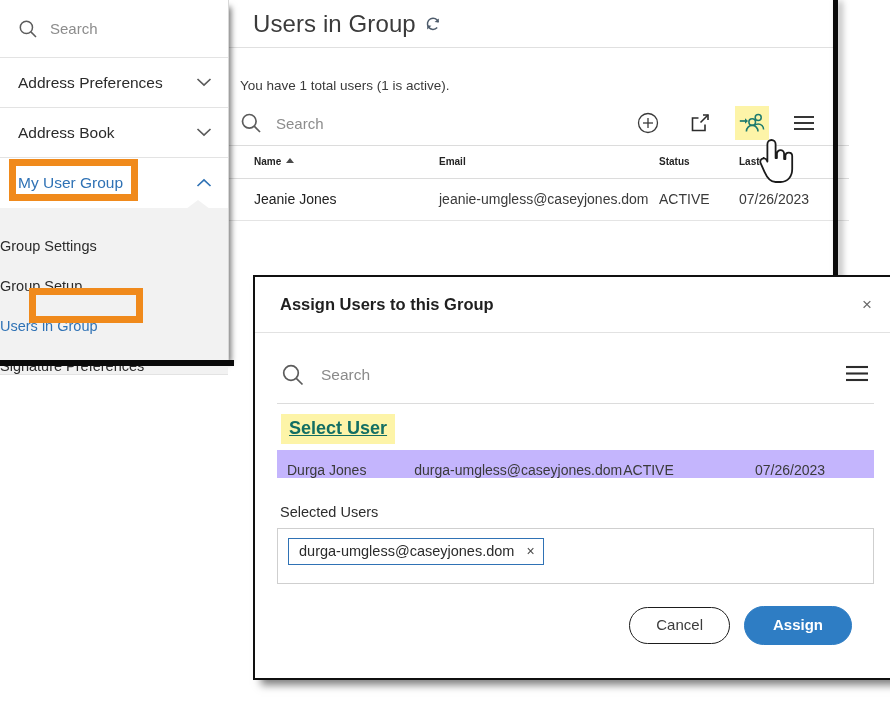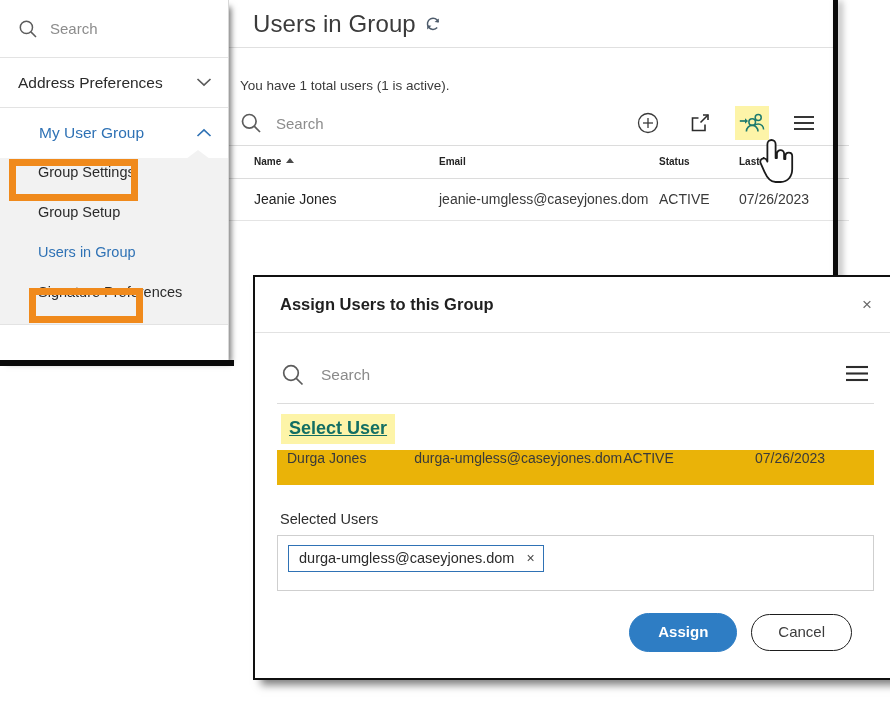--- a/index.html
+++ b/index.html
@@ -60,21 +60,20 @@
     padding: 0 16px 0 18px;
     border-bottom: 1px solid #e3e3e3;
     box-sizing: border-box;
     font-size: 15.5px;
     color: #2b2b2b;
     position: relative;
   }
   .side-row.active-group {
     border-bottom: none;
     color: #2f72b5;
-    margin-left: 21px;
   }
   .chev {
     color: #5a5a5a;
     font-size: 13px;
     line-height: 1;
   }
   .chev.blue { color: #2f72b5; }
 
   
   .anno {
@@ -106,22 +105,21 @@
     top: -8px;
     left: 186px;
     width: 0; height: 0;
     border-left: 12px solid transparent;
     border-right: 12px solid transparent;
     border-bottom: 9px solid #f2f2f2;
   }
   .sub-row {
     height: 40px;
     display: flex;
-    align-items: flex-start;
-    padding-left: 38px;
+    align-items: flex-end;
     font-size: 14.5px;
     color: #2b2b2b;
     box-sizing: border-box;
   }
   .sub-row.link { color: #2f72b5; }
 
   
   #main-panel {
     position: absolute;
     left: 228px;
@@ -294,23 +292,23 @@
     background: #fdf4a8;
     color: #126e63;
     font-size: 18px;
     font-weight: bold;
     text-decoration: underline;
     padding: 4px 8px 5px 8px;
   }
 
   .m-row {
     display: flex;
-    align-items: flex-start;
-    background: #eab308;
-    height: 35px;
+    align-items: flex-end;
+    background: #c4b5fd;
+    height: 28px;
     padding: 0 10px 0 10px;
     font-size: 14px;
     color: #3a3a3a;
   }
   .m-row .c-name { width: 140px; }
   .m-row .c-email { width: 230px; }
   .m-row .c-status { width: 145px; }
   .m-row .c-login { width: 120px; }
 
   .sel-label {
@@ -384,20 +382,28 @@
 
   <div class="side-row">
     <span>Address Preferences</span>
     <span class="chev">
       <svg width="16" height="10" viewBox="0 0 16 10" fill="none">
           <path d="M1.5 2 L8 8 L14.5 2" stroke="#5a5a5a" stroke-width="1.7" fill="none"></path>
         </svg>
     </span>
   </div>
 
+  <div class="side-row">
+    <span>Address Book</span>
+    <span class="chev">
+      <svg width="16" height="10" viewBox="0 0 16 10" fill="none">
+          <path d="M1.5 2 L8 8 L14.5 2" stroke="#5a5a5a" stroke-width="1.7" fill="none"></path>
+        </svg>
+    </span>
+  </div>
 
   <div class="side-row active-group">
     <span>My User Group</span>
     <span class="chev blue">
       <svg width="16" height="10" viewBox="0 0 16 10" fill="none">
           <path d="M1.5 8 L8 2 L14.5 8" stroke="#2f72b5" stroke-width="1.7" fill="none"></path>
         </svg>
     </span>
   </div>
 
@@ -547,17 +553,17 @@
     <div class="sel-label">Selected Users</div>
 
     <div class="chip-box">
       <span class="chip">
         <span>durga-umgless@caseyjones.dom</span>
         <span class="x">×</span>
       </span>
     </div>
 
     <div class="modal-foot">
+      <button class="btn btn-cancel">Cancel</button>
       <button class="btn btn-assign">Assign</button>
-      <button class="btn btn-cancel">Cancel</button>
     </div>
   </div>
 </div>
 
 </body></html>

